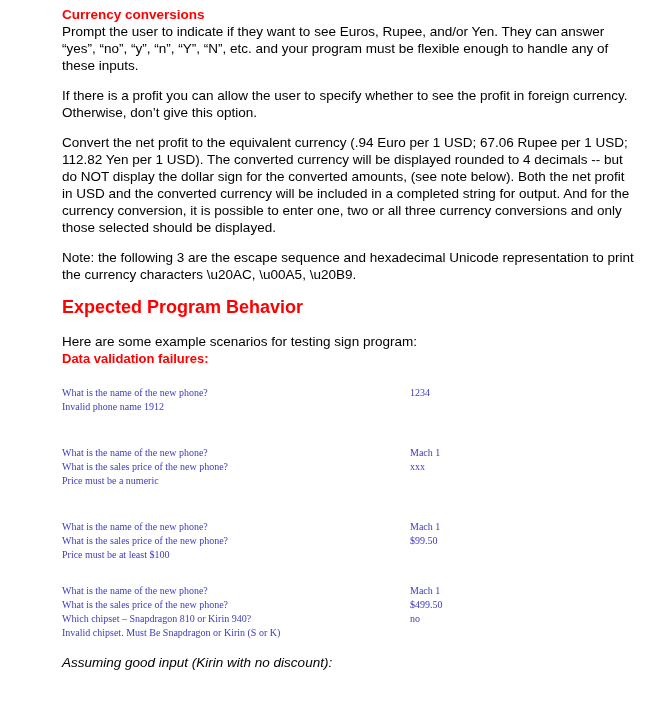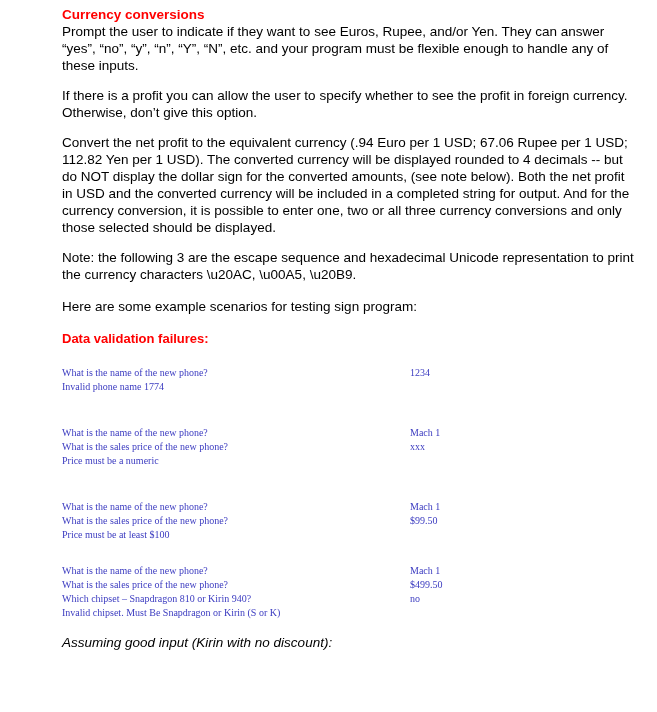--- a/index.html
+++ b/index.html
@@ -34,21 +34,20 @@
     margin:8px 0 0 0;
   }
   .para{
     font-size:13.5px;
     line-height:17px;
     margin:0 0 13px 0;
   }
   .para.tight{margin-bottom:0;}
   .intro{margin-top:15px;}
   .validation-head{
-    margin-top:15px;
     font-size:13px;
   }
   #scenarios{margin-top:19px;}
   .scenario{margin-bottom:32px;}
   .scenario:nth-child(3){margin-bottom:22px;}
   .scenario:nth-child(4){margin-bottom:14px;}
   .console-line{
     position:relative;
     font-family:Liberation Serif, serif;
     font-size:10px;
@@ -76,29 +75,30 @@
   <h3 class="h-red">Currency conversions</h3>
 
   <p class="para">Prompt the user to indicate if they want to see Euros, Rupee, and/or Yen. They can answer “yes”, “no”, “y”, “n”, “Y”, “N”, etc. and your program must be flexible enough to handle any of these inputs.</p>
 
   <p class="para">If there is a profit you can allow the user to specify whether to see the profit in foreign currency. Otherwise, don’t give this option.</p>
 
   <p class="para">Convert the net profit to the equivalent currency (.94 Euro per 1 USD; 67.06 Rupee per 1 USD; 112.82 Yen per 1 USD).  The converted currency will be displayed rounded to 4 decimals -- but do NOT display the dollar sign for the converted amounts, (see note below).  Both the net profit in USD and the converted currency will be included in a completed string for output.  And for the currency conversion, it is possible to enter one, two or all three currency conversions and only those selected should be displayed.</p>
 
   <p class="para">Note:  the following 3 are the escape sequence and hexadecimal Unicode representation to print the currency characters \u20AC, \u00A5, \u20B9.</p>
 
+  <h2 class="h-red-big">Expected Program Behavior</h2>
 
   <p class="para tight intro">Here are some example scenarios for testing sign program:</p>
 
   <h4 class="h-red validation-head">Data validation failures:</h4>
 
   <div id="scenarios">
       <div class="scenario">
         <div class="console-line"><span class="prompt">What is the name of the new phone?</span><span class="input-val">1234</span></div>
-        <div class="console-line"><span class="prompt">Invalid phone name 1774</span></div>
+        <div class="console-line"><span class="prompt">Invalid phone name 1912</span></div>
       </div>
       <div class="scenario">
         <div class="console-line"><span class="prompt">What is the name of the new phone?</span><span class="input-val">Mach 1</span></div>
         <div class="console-line"><span class="prompt">What is the sales price of the new phone?</span><span class="input-val">xxx</span></div>
         <div class="console-line"><span class="prompt">Price must be a numeric</span></div>
       </div>
       <div class="scenario">
         <div class="console-line"><span class="prompt">What is the name of the new phone?</span><span class="input-val">Mach 1</span></div>
         <div class="console-line"><span class="prompt">What is the sales price of the new phone?</span><span class="input-val">$99.50</span></div>
         <div class="console-line"><span class="prompt">Price must be at least $100</span></div>

